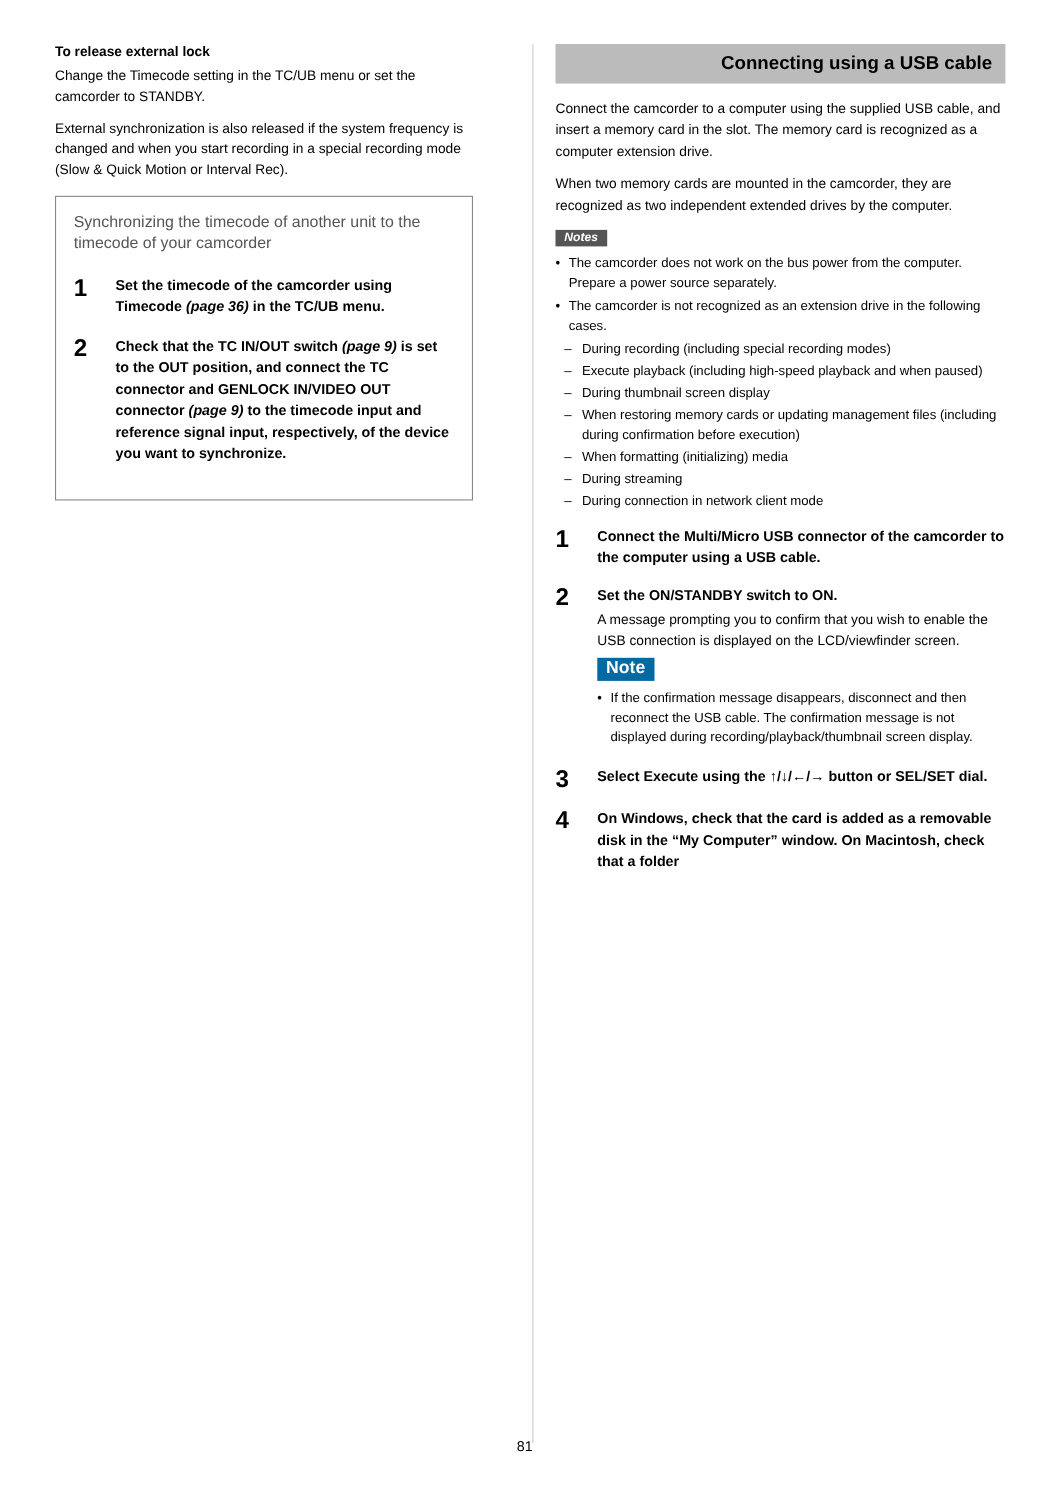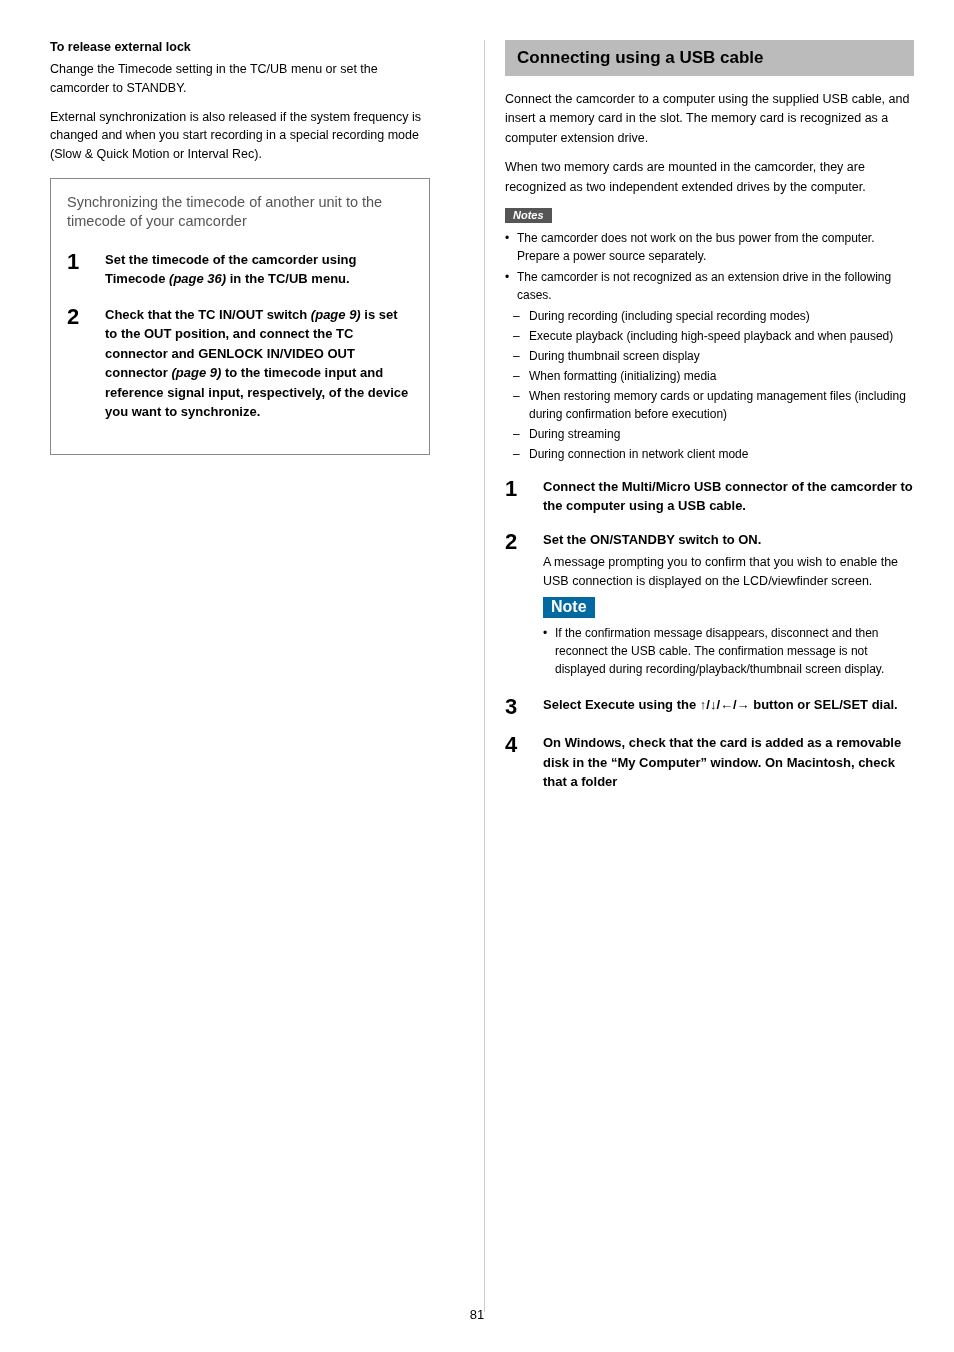--- a/index.html
+++ b/index.html
@@ -89,20 +89,21 @@
     }
     .section-title-box {
       background: #bbb;
       padding: 8px 12px;
       margin-bottom: 14px;
     }
     .section-title {
       font-size: 17px;
       font-weight: bold;
       color: #000;
+      text-align: right;
     }
     .right-body-text {
       font-size: 12.5px;
       line-height: 1.55;
       margin-bottom: 10px;
     }
     .notes-box {
       margin: 10px 0 14px 0;
     }
     .notes-label {
@@ -236,22 +237,22 @@
     <div class="notes-box">
       <div class="notes-label">Notes</div>
       <ul class="bullet-list">
         <li>The camcorder does not work on the bus power from the computer. Prepare a power source separately.</li>
         <li>The camcorder is not recognized as an extension drive in the following cases.</li>
       </ul>
       <ul class="sub-bullet-list">
         <li>During recording (including special recording modes)</li>
         <li>Execute playback (including high-speed playback and when paused)</li>
         <li>During thumbnail screen display</li>
+        <li>When restoring memory cards or updating management files (including during confirmation before execution)</li>
         <li>When formatting (initializing) media</li>
-        <li>When restoring memory cards or updating management files (including during confirmation before execution)</li>
         <li>During streaming</li>
         <li>During connection in network client mode</li>
       </ul>
     </div>
 
     <div class="right-step-row">
       <div class="right-step-num">1</div>
       <div class="right-step-content">
         <div class="right-step-title">Connect the Multi/Micro USB connector of the camcorder to the computer using a USB cable.</div>
       </div>

